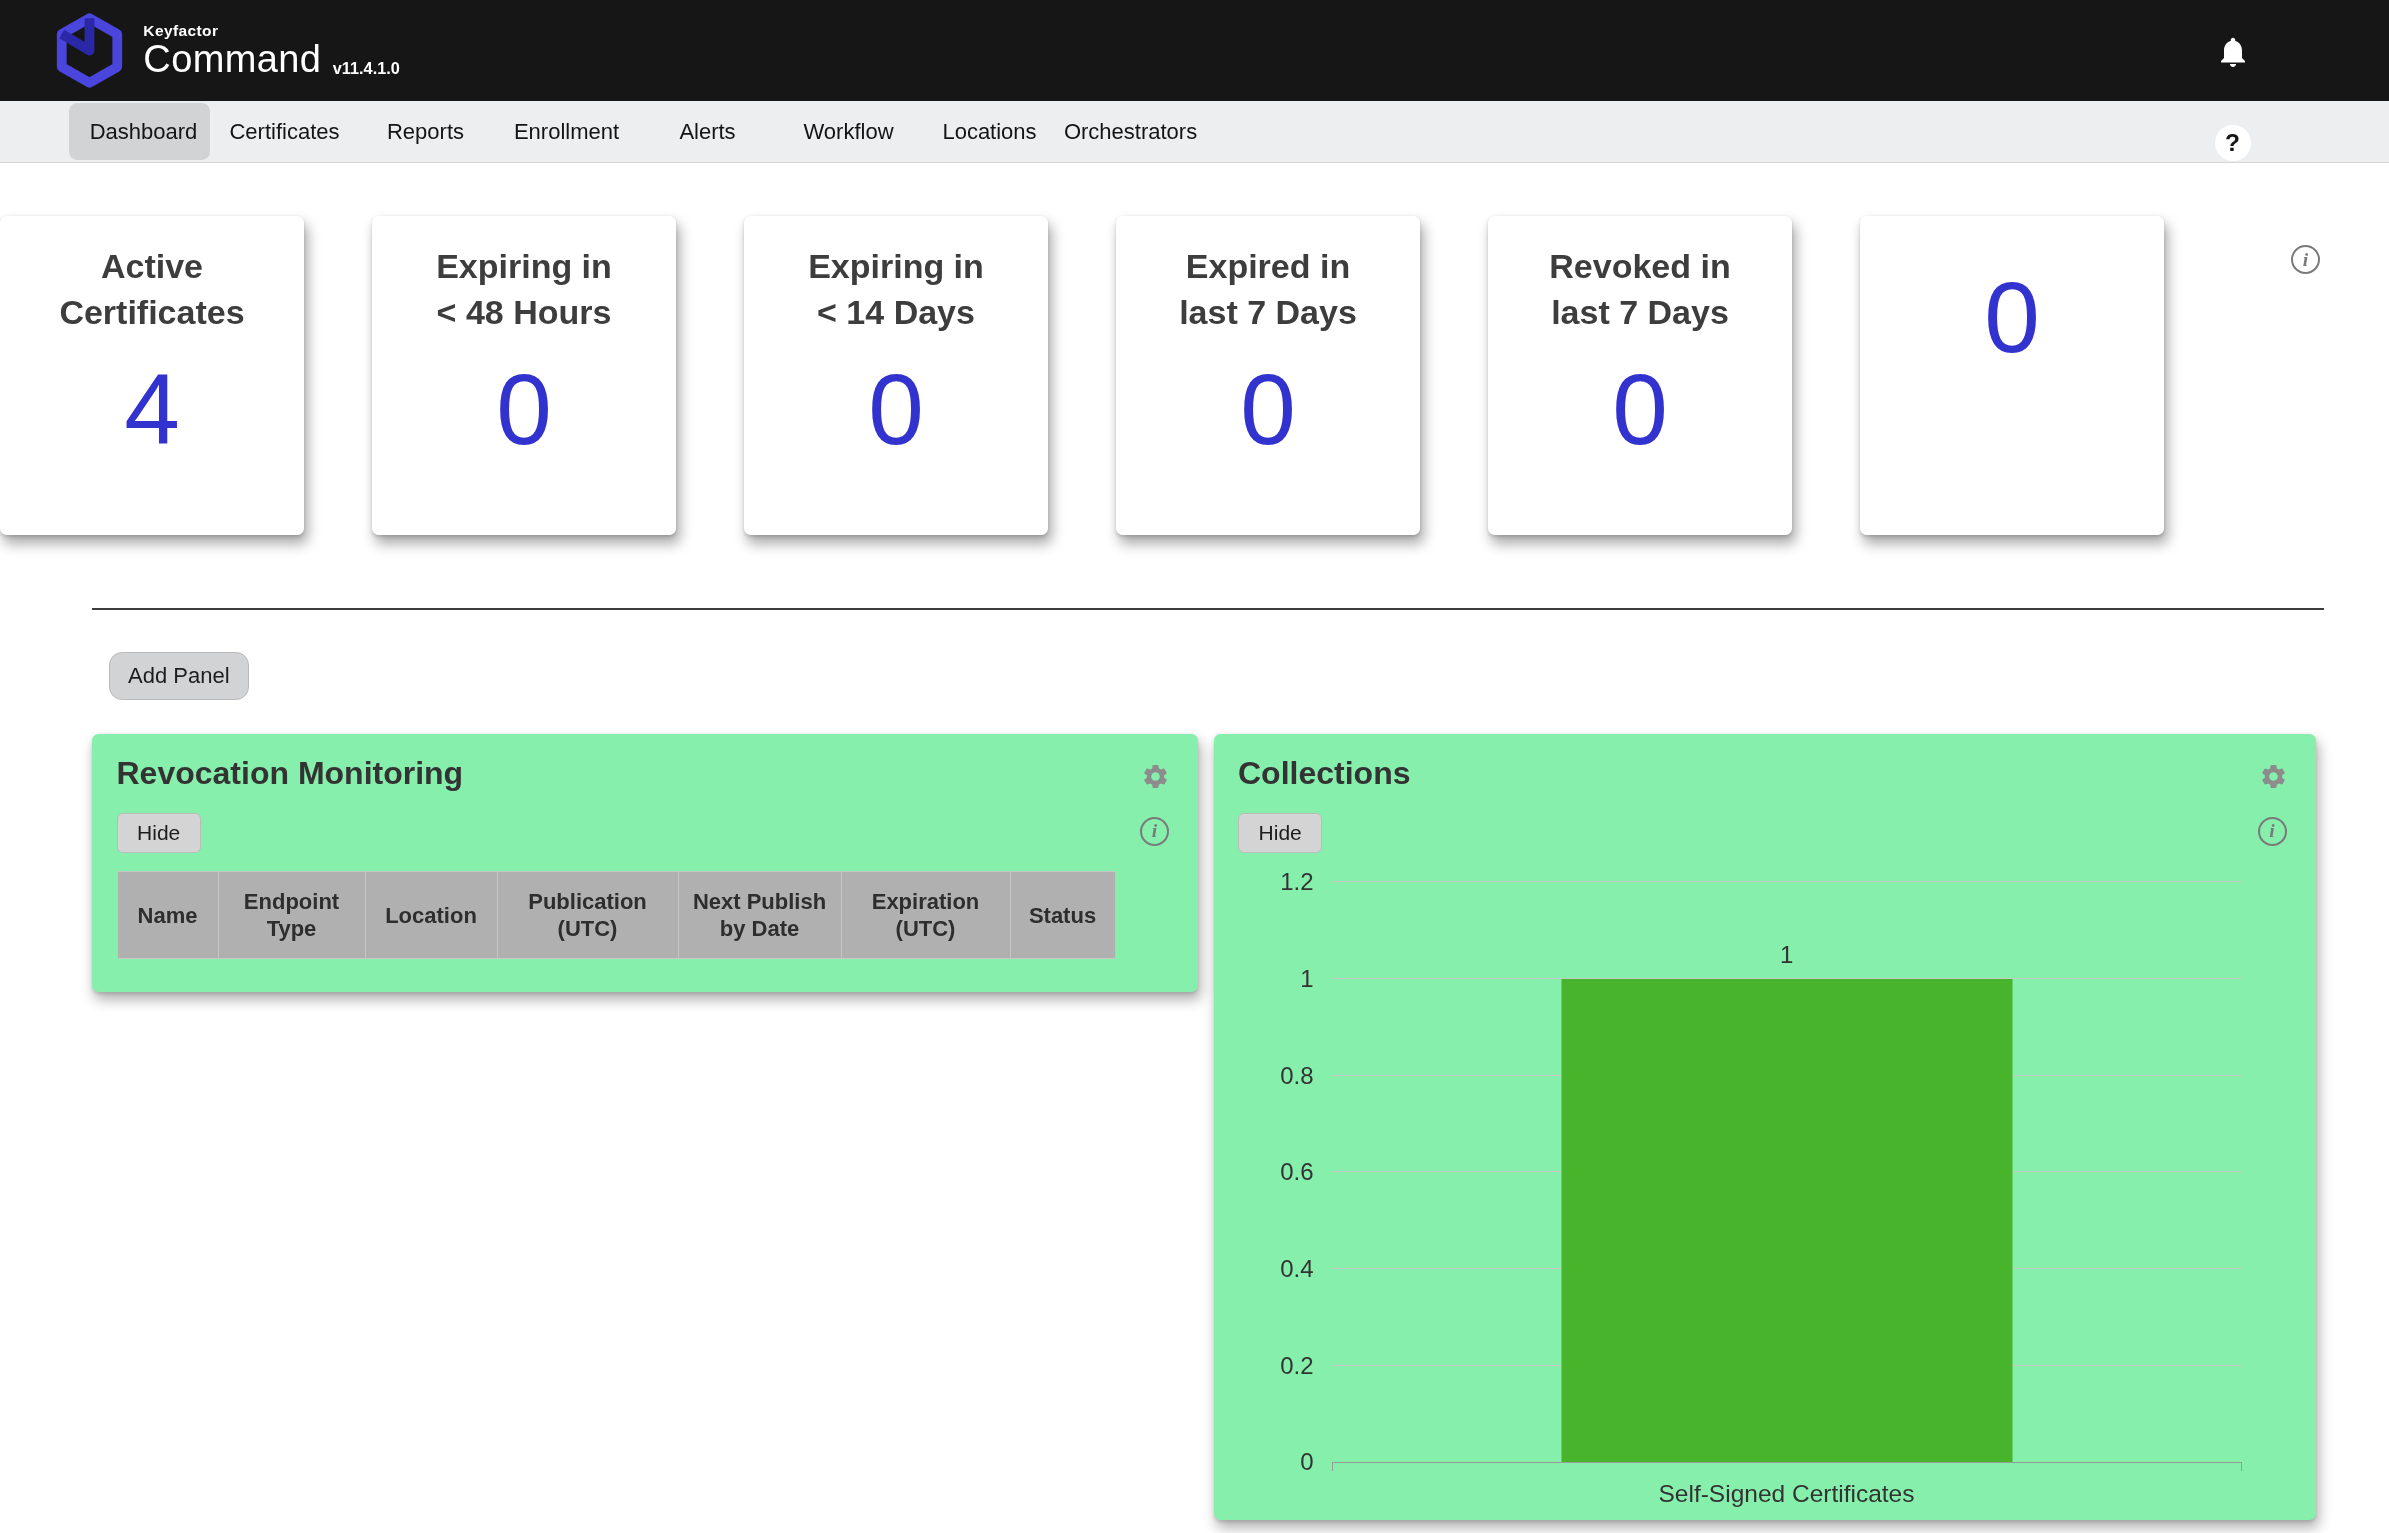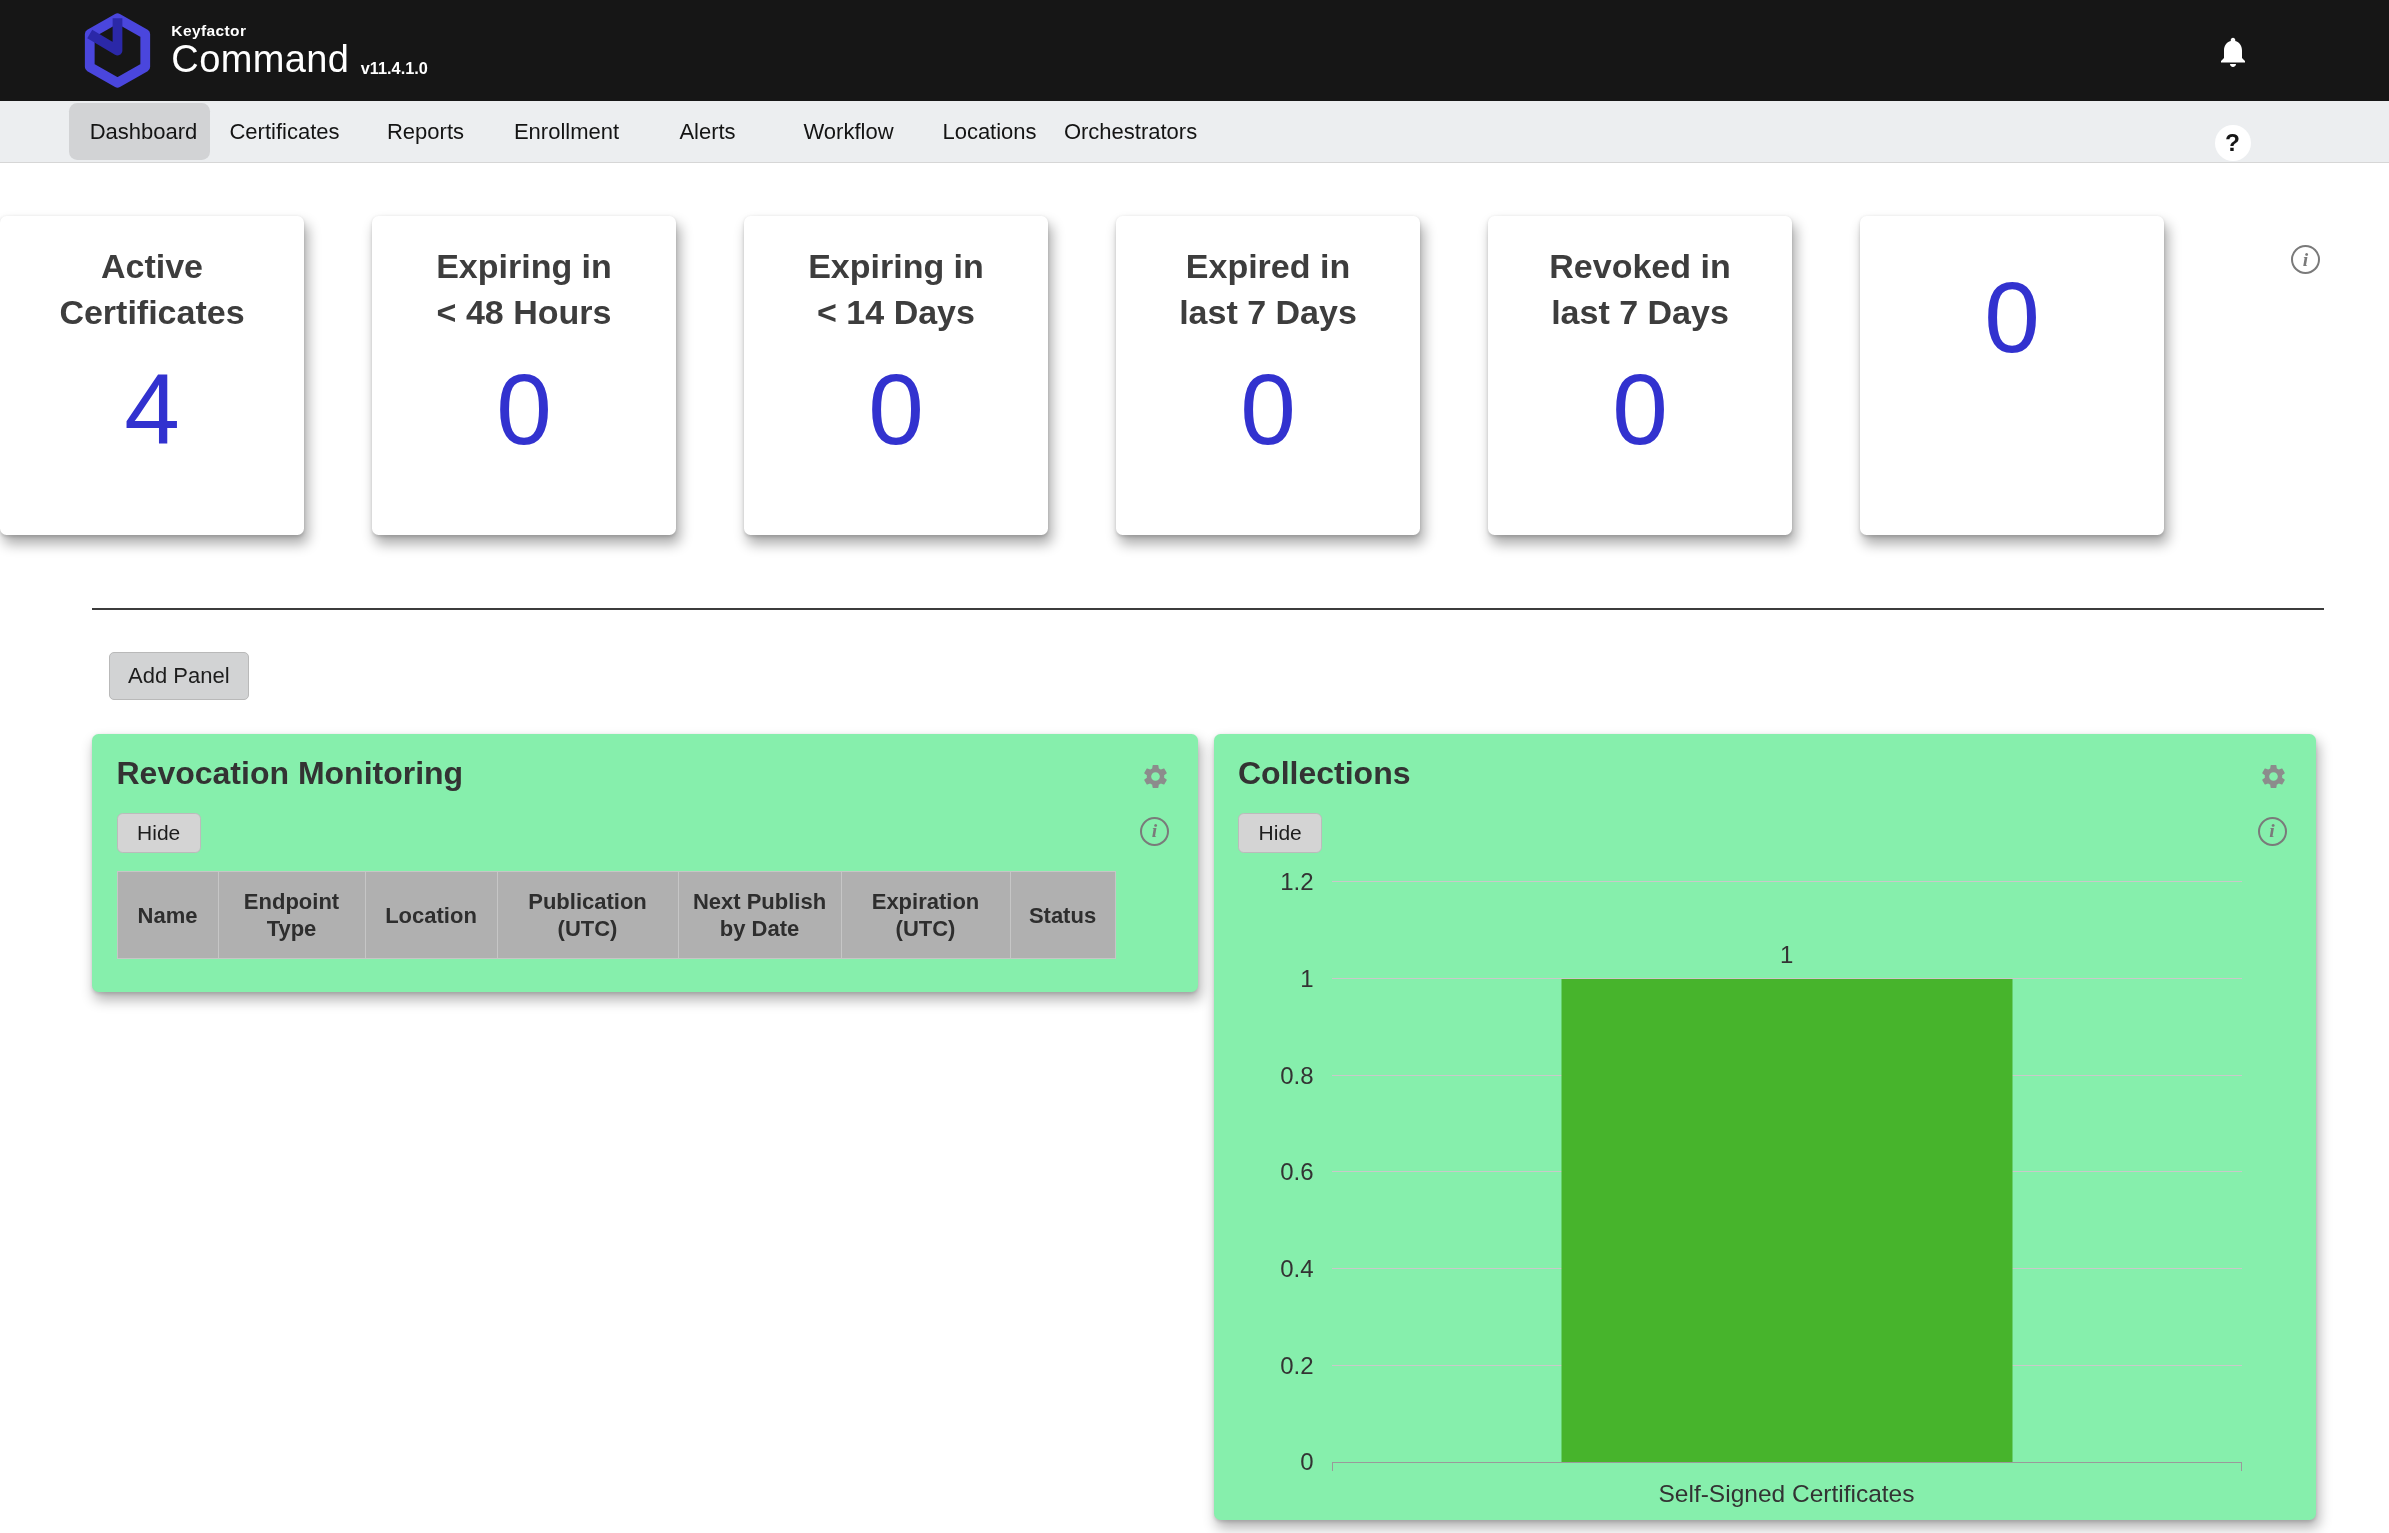--- a/index.html
+++ b/index.html
@@ -1,21 +1,21 @@
 <!DOCTYPE html>
 <html style="font-size:13px"><head>
 <meta charset="utf-8">
 <style>
   * { box-sizing: border-box; margin: 0; padding: 0; }
   html,body { width: 2389px; height: 1533px; background: #ffffff;
     font-family: "Liberation Sans", sans-serif; color: #222; }
 
   
   .topbar { height: 101px; background: #161616; display: flex;
-    align-items: center; justify-content: space-between; padding: 0 74px 0 80px; }
+    align-items: center; justify-content: space-between; padding: 0 74px 0 52px; }
   .brand { display: flex; align-items: center; gap: 16.3px; }
   .logo-svg { display: block; }
   .brand-row { display: flex; align-items: flex-end; gap: 11.4px; }
   .brand-col { display: flex; flex-direction: column; }
   .brand-kf { color: #ffffff; font-size: 15.5px; letter-spacing: 0.4px; font-weight: 600; }
   .brand-cmd { color: #ffffff; font-size: 38px; font-weight: 400; line-height: 1.05; letter-spacing: 0.4px; }
   .brand-ver { color: #ffffff; font-size: 16.3px; font-weight: bold; padding-bottom: 1.6px; }
   .topbar-right { display: flex; align-items: flex-start; gap: 52px; flex-direction: column; }
   .username { color: #ffffff; font-size: 25px; }
   .hicon { width: 39px; height: 39px; display: flex; align-items: center; justify-content: center; cursor: pointer; }
@@ -46,21 +46,21 @@
   .card { width: 304px; height: 319px; background: #ffffff; border-radius: 6.5px;
     box-shadow: 3.3px 8.2px 13px rgba(0,0,0,0.33), 0 1.6px 3.3px rgba(0,0,0,0.15);
     display: flex; flex-direction: column; align-items: center; padding-top: 28px; }
   .card-title { font-size: 34px; font-weight: bold; color: #3d3d3d; text-align: center;
     line-height: 1.35; }
   .card-value { font-size: 100px; color: #3232cf; line-height: 1; margin-top: 23px; }
 
   .divider { margin: 73px 65px 0 92px; border: none; border-top: 2.5px solid #3c3c3c; }
 
   .add-panel-btn { margin: 42px 0 0 109px; background: #d2d3d4; border: 0.8px solid #b9b9b9;
-    border-radius: 5px; padding: 9.8px 18px; font-size: 22px; color: #1d1d1d;
+    border-radius: 13px; padding: 9.8px 18px; font-size: 22px; color: #1d1d1d;
     font-family: inherit; cursor: pointer; }
 
   
   .panels { display: flex; align-items: flex-start; gap: 15.5px; margin: 34px 0 0 92px; }
   .panel { background: #86efac; border-radius: 6.5px; position: relative;
     box-shadow: 2.5px 7.4px 12.3px rgba(0,0,0,0.3), 0 1.6px 3.3px rgba(0,0,0,0.12); }
   .panel-title { font-size: 32px; font-weight: bold; color: #333333; }
   .panel-gear { position: absolute; top: 28px; right: 28px; color: #8c8c8c; cursor: pointer; }
   .panel-info { position: absolute; top: 83px; right: 29px; color: #7a7a7a; }
   .hide-btn { margin-top: 21px; background: #d4d4d4; border: 0.8px solid #bbbbbb;

